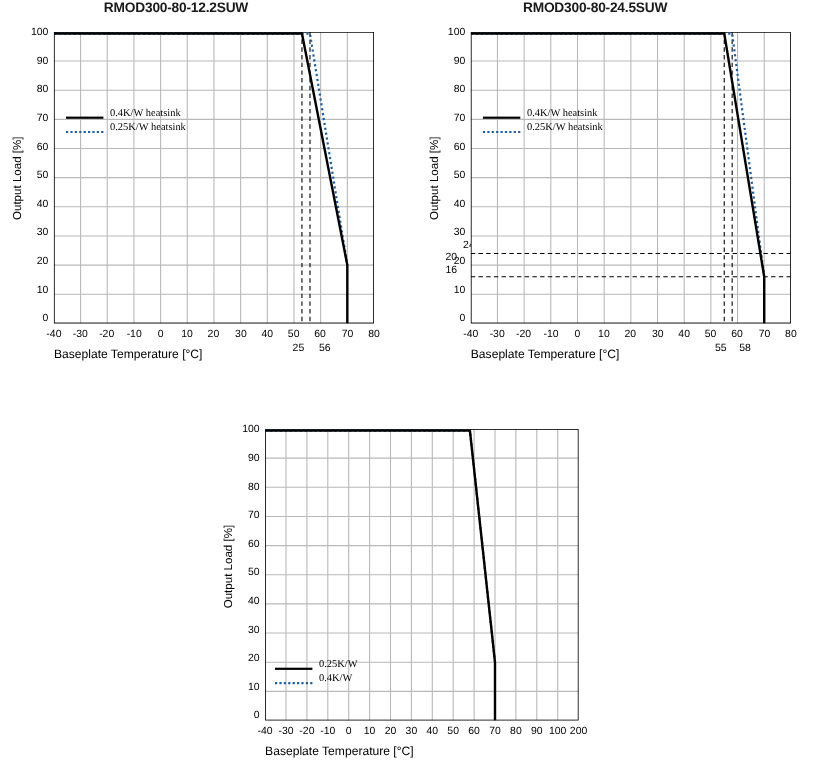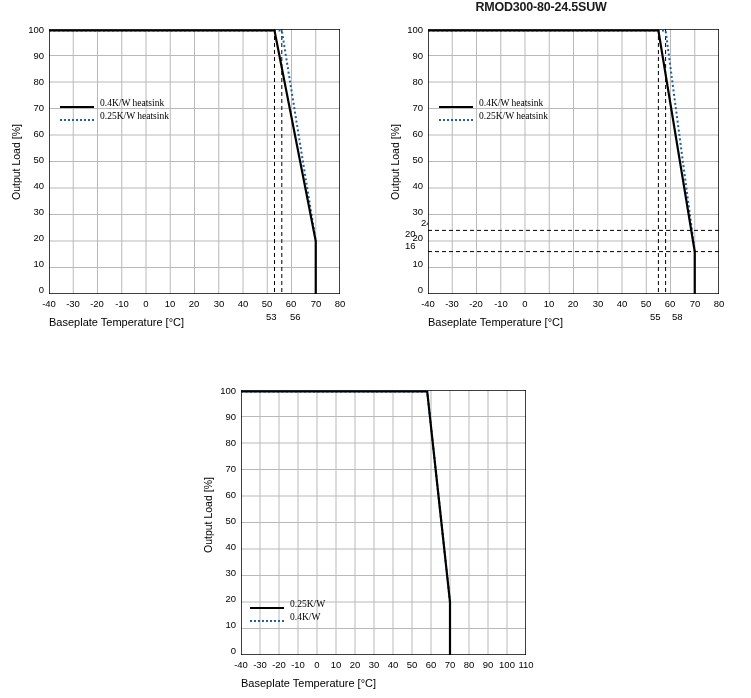--- a/index.html
+++ b/index.html
@@ -86,20 +86,21 @@
   }
   .legend-label {
     white-space: nowrap;
   }
 </style>
 </head>
 <body>
 
 <div class="chart-block" style="left:0px; top:0px; width:370px; height:335px;">
 
+  <div class="chart-title" style="position:absolute; left:0; top:0; width:320px;">RMOD300-80-12.2SUW</div>
 
   <div class="ylabel" style="left:10px; top:200px;">Output Load [%]</div>
 
   <div class="tick-label y" style="left:20px; top:24px; width:24px;">100</div>
   <div class="tick-label y" style="left:20px; top:50px; width:24px;">90</div>
   <div class="tick-label y" style="left:20px; top:76px; width:24px;">80</div>
   <div class="tick-label y" style="left:20px; top:102px; width:24px;">70</div>
   <div class="tick-label y" style="left:20px; top:128px; width:24px;">60</div>
   <div class="tick-label y" style="left:20px; top:154px; width:24px;">50</div>
   <div class="tick-label y" style="left:20px; top:180px; width:24px;">40</div>
@@ -168,21 +169,21 @@
   <div class="tick-label x" style="left:130px; top:298px; width:32px;">0</div>
   <div class="tick-label x" style="left:154px; top:298px; width:32px;">10</div>
   <div class="tick-label x" style="left:178px; top:298px; width:32px;">20</div>
   <div class="tick-label x" style="left:203px; top:298px; width:32px;">30</div>
   <div class="tick-label x" style="left:227px; top:298px; width:32px;">40</div>
   <div class="tick-label x" style="left:251px; top:298px; width:32px;">50</div>
   <div class="tick-label x" style="left:275px; top:298px; width:32px;">60</div>
   <div class="tick-label x" style="left:300px; top:298px; width:32px;">70</div>
   <div class="tick-label x" style="left:324px; top:298px; width:32px;">80</div>
 
-  <div class="extra-label" style="left:266px; top:311px;">53</div>
+  <div class="extra-label" style="left:266px; top:311px;">25</div>
   <div class="extra-label" style="left:290px; top:311px;">56</div>
 
   <div class="xlabel" style="left:49px; top:316px; width:291px;">Baseplate Temperature [°C]</div>
 </div>
 
 <div class="chart-block" style="left:381px; top:0px; width:370px; height:335px;">
 
   <div class="chart-title" style="position:absolute; left:0; top:0; width:320px;">RMOD300-80-24.5SUW</div>
 
   <div class="ylabel" style="left:8px; top:200px;">Output Load [%]</div>
@@ -350,16 +351,16 @@
   <div class="tick-label x" style="left:130px; top:311px; width:32px;">10</div>
   <div class="tick-label x" style="left:149px; top:311px; width:32px;">20</div>
   <div class="tick-label x" style="left:168px; top:311px; width:32px;">30</div>
   <div class="tick-label x" style="left:187px; top:311px; width:32px;">40</div>
   <div class="tick-label x" style="left:206px; top:311px; width:32px;">50</div>
   <div class="tick-label x" style="left:225px; top:311px; width:32px;">60</div>
   <div class="tick-label x" style="left:244px; top:311px; width:32px;">70</div>
   <div class="tick-label x" style="left:263px; top:311px; width:32px;">80</div>
   <div class="tick-label x" style="left:282px; top:311px; width:32px;">90</div>
   <div class="tick-label x" style="left:301px; top:311px; width:32px;">100</div>
-  <div class="tick-label x" style="left:320px; top:311px; width:32px;">110</div>
+  <div class="tick-label x" style="left:320px; top:311px; width:32px;">200</div>
 
   <div class="xlabel" style="left:51px; top:329px; width:285px;">Baseplate Temperature [°C]</div>
 </div>
 
 </body></html>

